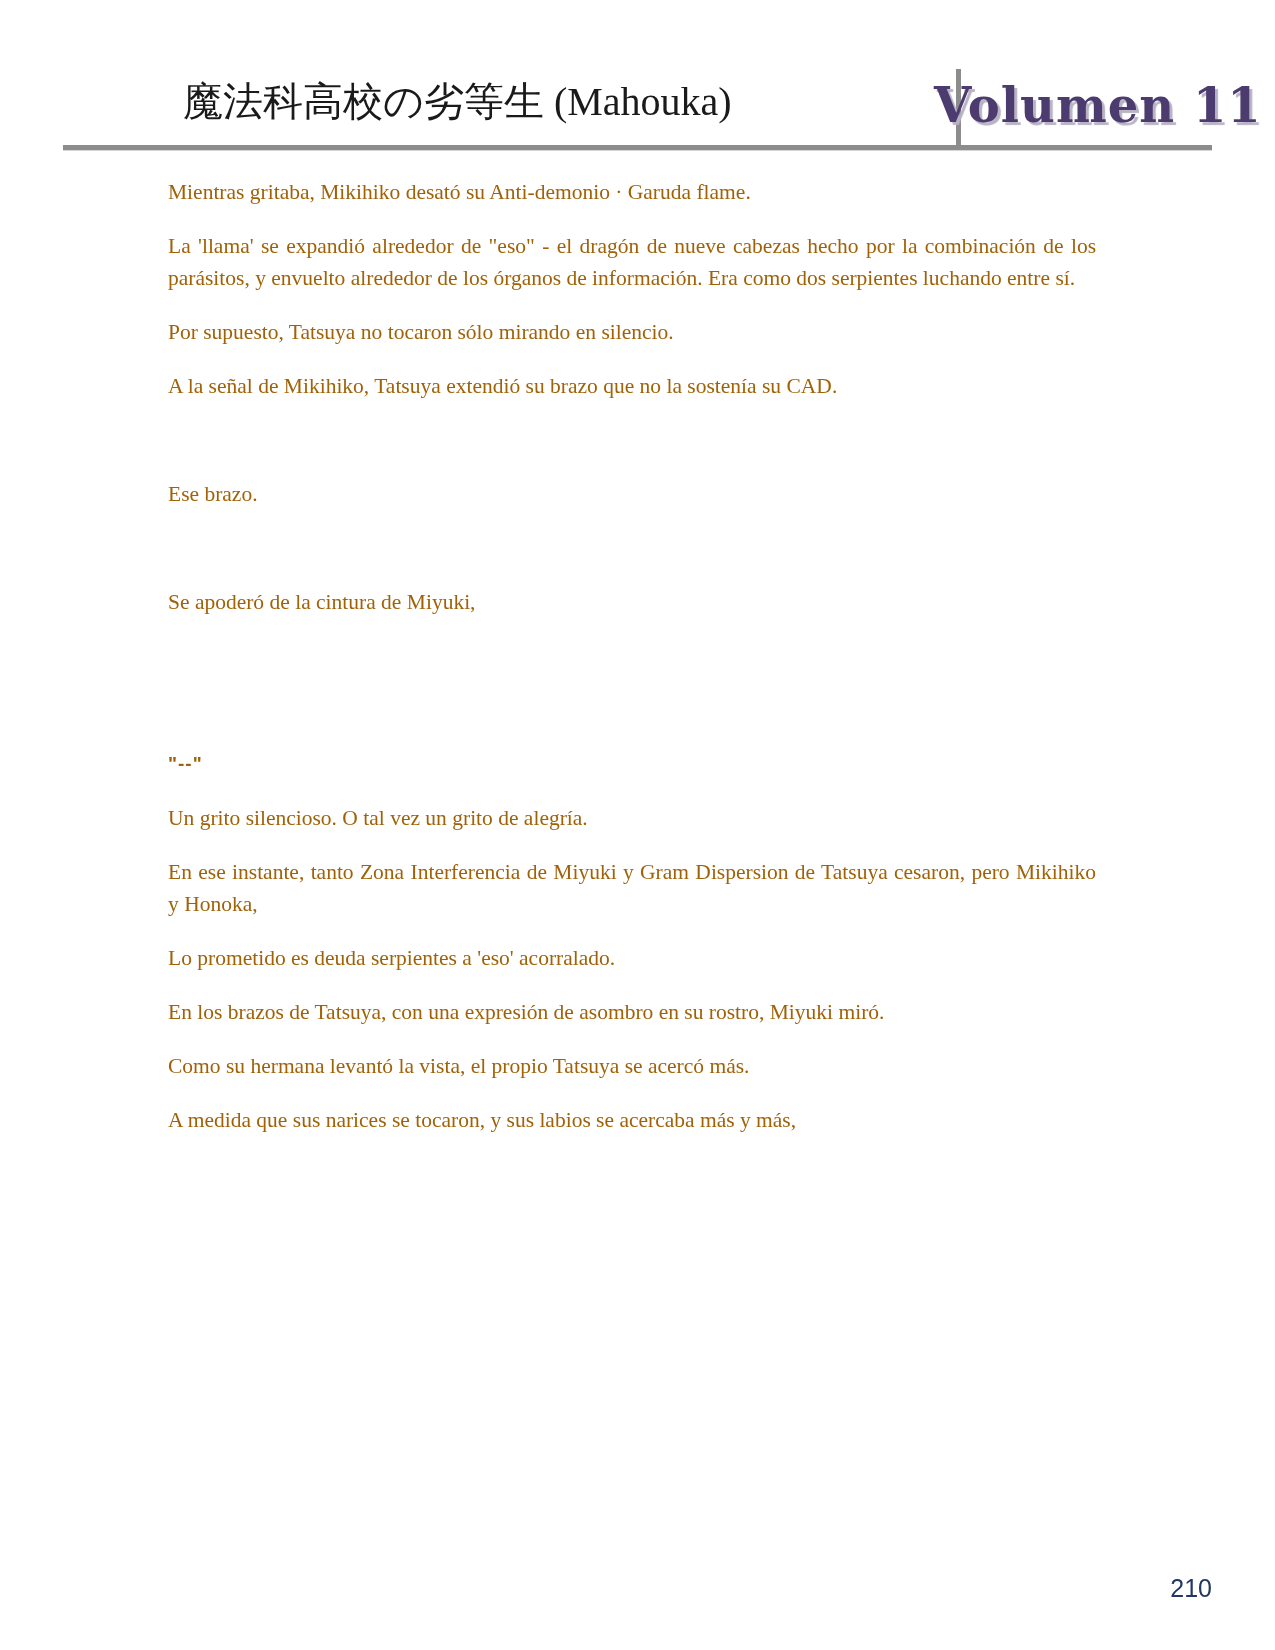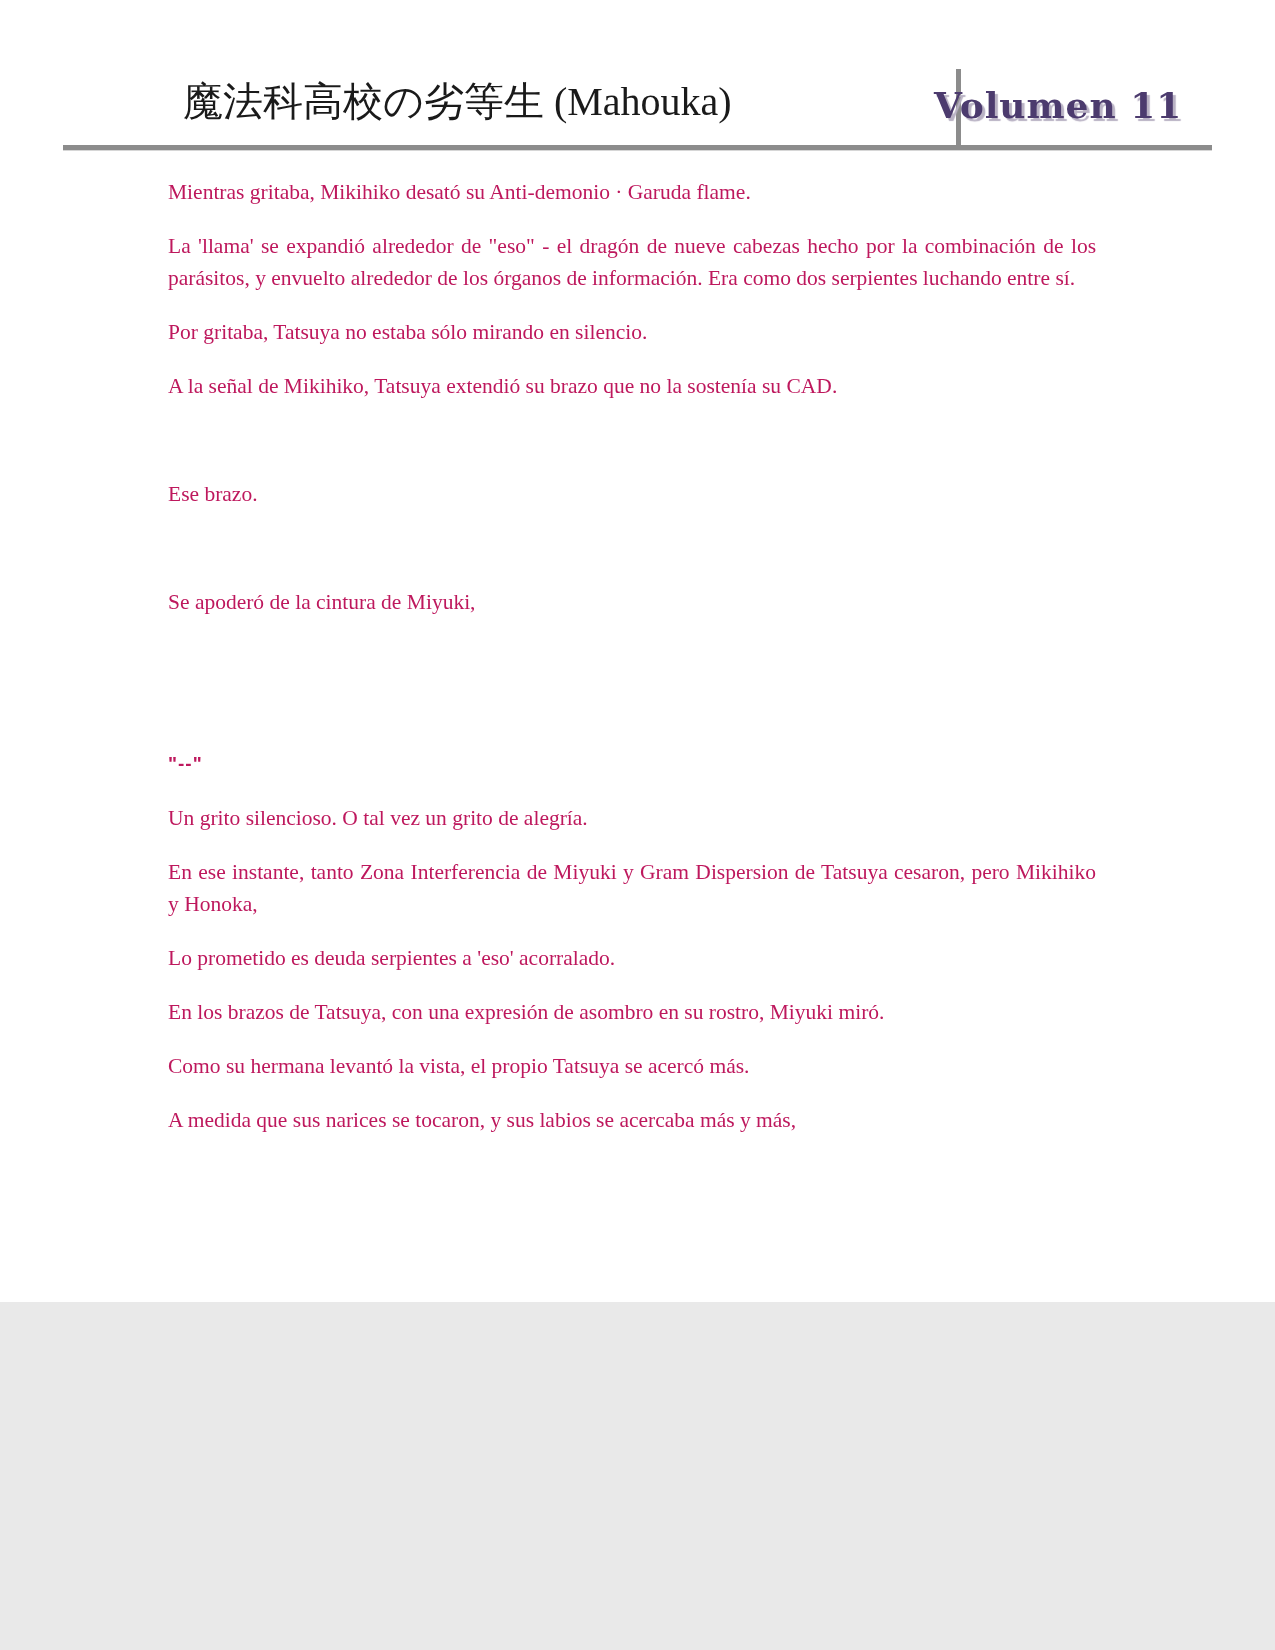--- a/index.html
+++ b/index.html
@@ -1,19 +1,19 @@
 <!DOCTYPE html>
 <html lang="es"><head>
 <meta charset="utf-8">
 <style>
   html, body { margin: 0; padding: 0; background: #e9e9e9; }
   .page {
     position: relative;
     width: 1275px;
-    height: 1302px;
+    height: 1650px;
     background: #ffffff;
     overflow: hidden;
     font-family: "Liberation Serif", "DejaVu Serif", serif;
     color: #141414;
   }
 
   
   .jp-title {
     position: absolute;
     left: 183px;
@@ -29,21 +29,21 @@
     left: 956px;
     top: 69px;
     width: 5px;
     height: 77px;
     background: #8c8c8c;
   }
   .volume {
     position: absolute;
     left: 934px;
     top: 82px;
-    font-size: 36px;
+    font-size: 48px;
     line-height: 46px;
     font-weight: bold;
     letter-spacing: 1px;
     color: #4c3b6e;
     text-shadow: 3px 3px 1px #b9b2c4;
     white-space: nowrap;
     font-family: "DejaVu Serif", "Liberation Serif", serif;
   }
   .rule {
     position: absolute;
@@ -60,21 +60,21 @@
     position: absolute;
     left: 168px;
     top: 176px;
     width: 928px;
   }
   .doc-body p {
     margin: 0 0 22px 0;
     font-size: 21.5px;
     line-height: 32px;
     text-align: justify;
-    color: #be185d;
+    color: #a16207;
   }
   .spacer { height: 54px; }
   .dash-line {
     font-family: "Liberation Sans", "DejaVu Sans", sans-serif !important;
     font-weight: bold;
     font-size: 19px !important;
     letter-spacing: 1px;
   }
 
   
@@ -93,21 +93,21 @@
 <div class="page">
 
   <div class="jp-title">魔法科高校の劣等生 (Mahouka)</div>
   <div class="vbar"></div>
   <div class="volume">Volumen 11</div>
   <div class="rule"></div>
 
   <main class="doc-body">
     <p>Mientras gritaba, Mikihiko desató su Anti-demonio · Garuda flame.</p>
     <p>La 'llama' se expandió alrededor de "eso" - el dragón de nueve cabezas hecho por la combinación de los parásitos, y envuelto alrededor de los órganos de información. Era como dos serpientes luchando entre sí.</p>
-    <p>Por gritaba, Tatsuya no estaba sólo mirando en silencio.</p>
+    <p>Por supuesto, Tatsuya no tocaron sólo mirando en silencio.</p>
     <p>A la señal de Mikihiko, Tatsuya extendió su brazo que no la sostenía su CAD.</p>
 
     <div class="spacer"></div>
     <p>Ese brazo.</p>
 
     <div class="spacer"></div>
     <p>Se apoderó de la cintura de Miyuki,</p>
 
     <div class="spacer"></div>
 

